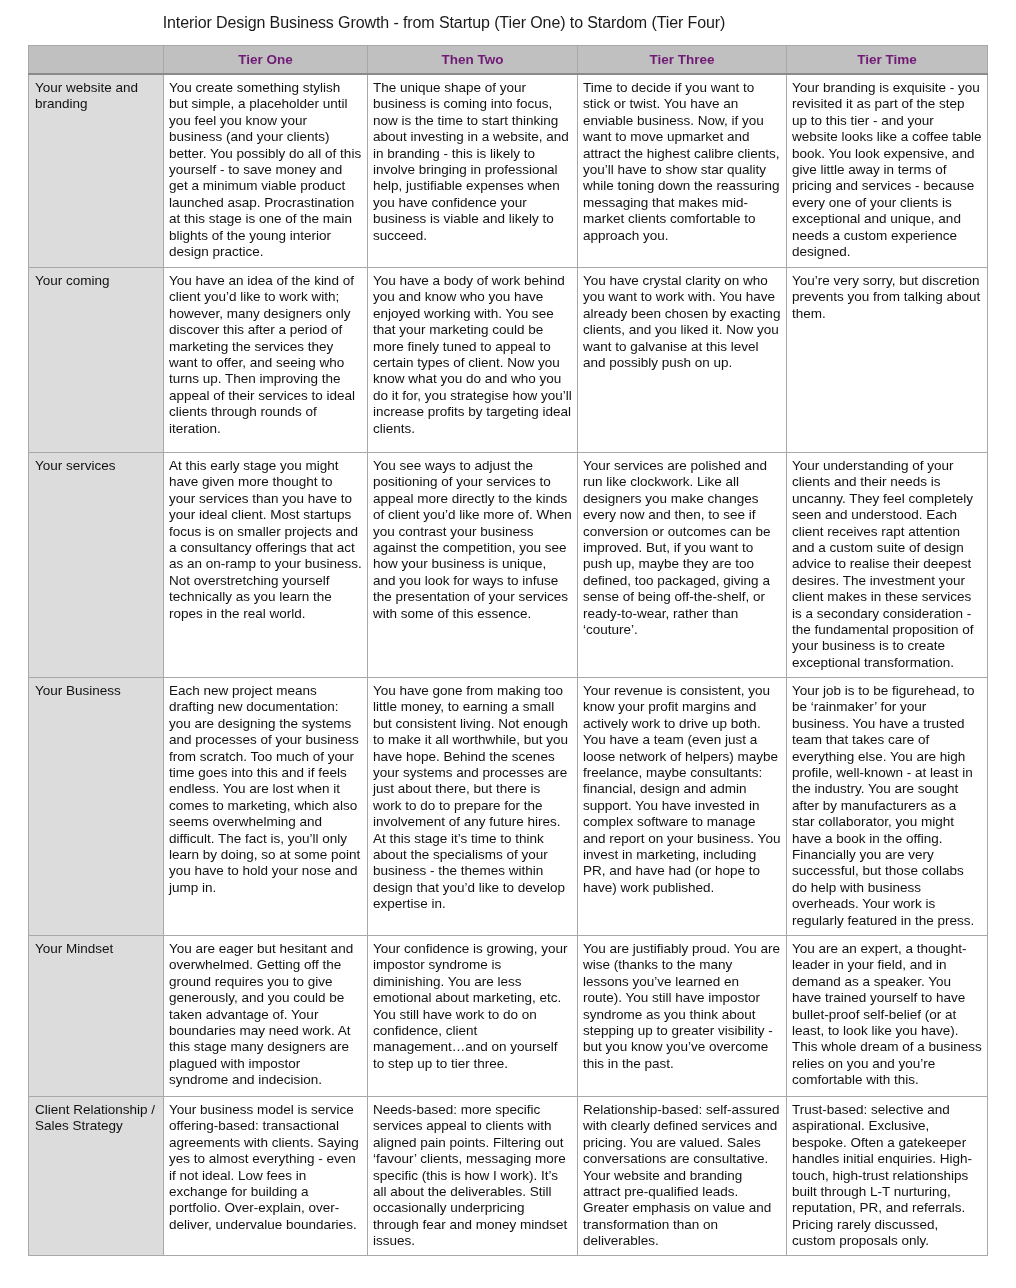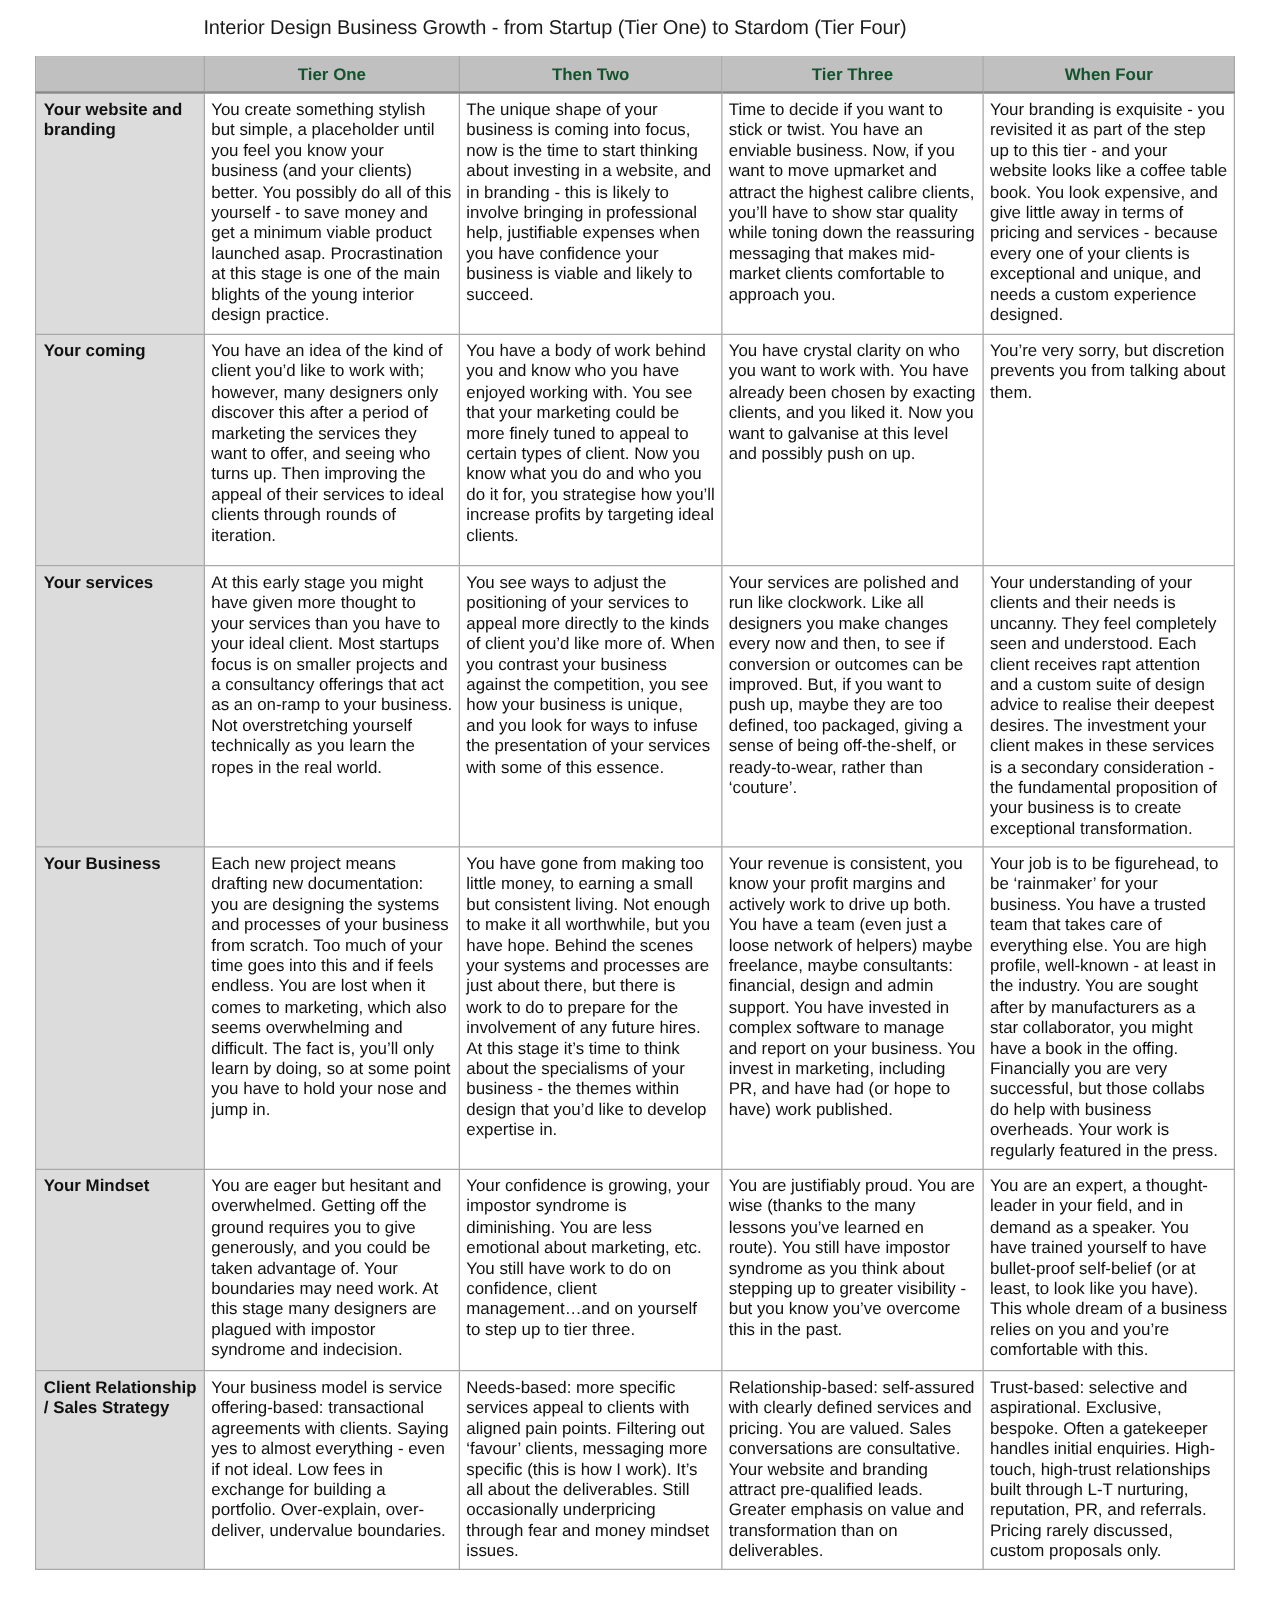--- a/index.html
+++ b/index.html
@@ -44,35 +44,35 @@
       height: 27px;
       font-size: 13.5px;
       font-weight: bold;
       text-align: center;
       vertical-align: middle;
       border-left: 1px solid #a8a8a8;
       border-right: 1px solid #a8a8a8;
       border-top: 1px solid #a8a8a8;
       border-bottom: 2px solid #8a8a8a;
       padding: 0;
-      color: #14532d;
+      color: #701a75;
     }
     table.grid td {
       font-size: 13.5px;
       line-height: 16.4px;
       text-align: left;
       vertical-align: top;
       border: 1px solid #a8a8a8;
       padding: 5px 5px 4px 5px;
       color: #111;
     }
     table.grid td.row-head {
       background: #dcdcdc;
       text-align: left;
-      font-weight: bold;
+      font-weight: normal;
       padding-left: 6px;
       padding-right: 4px;
     }
     tr.r1 td { height: 183px; }
     tr.r2 td { height: 175px; }
     tr.r3 td { height: 215px; }
     tr.r4 td { height: 248px; }
     tr.r5 td { height: 151px; }
     tr.r6 td { height: 149px; }
   </style>
@@ -88,21 +88,21 @@
       <col class="c2">
       <col class="c3">
       <col class="c4">
   </colgroup>
   <thead>
     <tr>
       <th></th>
       <th>Tier One</th>
       <th>Then Two</th>
       <th>Tier Three</th>
-      <th>When Four</th>
+      <th>Tier Time</th>
     </tr>
   </thead>
   <tbody>
     <tr class="r1">
       <td class="row-head">Your website and branding</td>
       <td>You create something stylish but simple, a placeholder until you feel you know your business (and your clients) better. You possibly do all of this yourself - to save money and get a minimum viable product launched asap. Procrastination at this stage is one of the main blights of the young interior design practice.</td>
       <td>The unique shape of your business is coming into focus, now is the time to start thinking about investing in a website, and in branding - this is likely to involve bringing in professional help, justifiable expenses when you have confidence your business is viable and likely to succeed.</td>
       <td>Time to decide if you want to stick or twist. You have an enviable business. Now, if you want to move upmarket and attract the highest calibre clients, you’ll have to show star quality while toning down the reassuring messaging that makes mid-market clients comfortable to approach you.</td>
       <td>Your branding is exquisite - you revisited it as part of the step up to this tier - and your website looks like a coffee table book. You look expensive, and give little away in terms of pricing and services - because every one of your clients is exceptional and unique, and needs a custom experience designed.</td>
     </tr>

